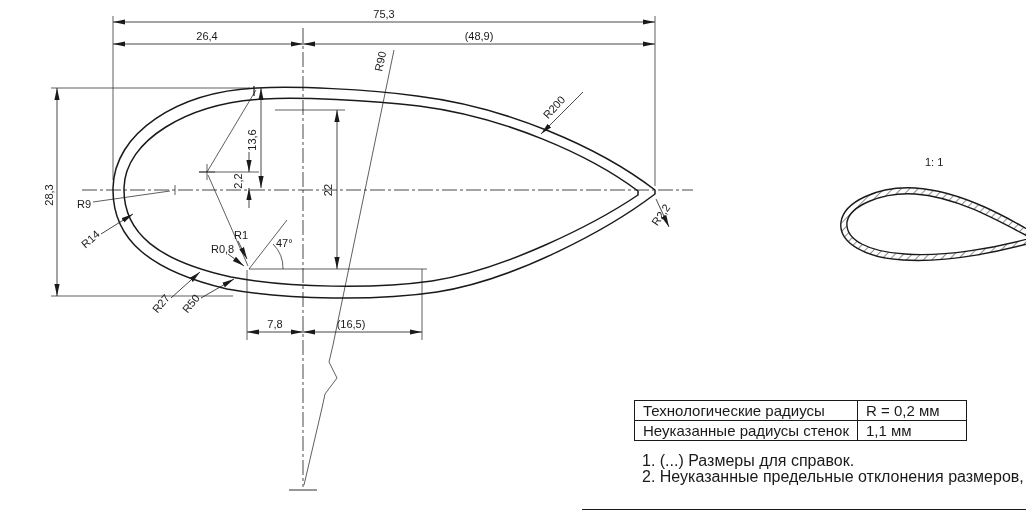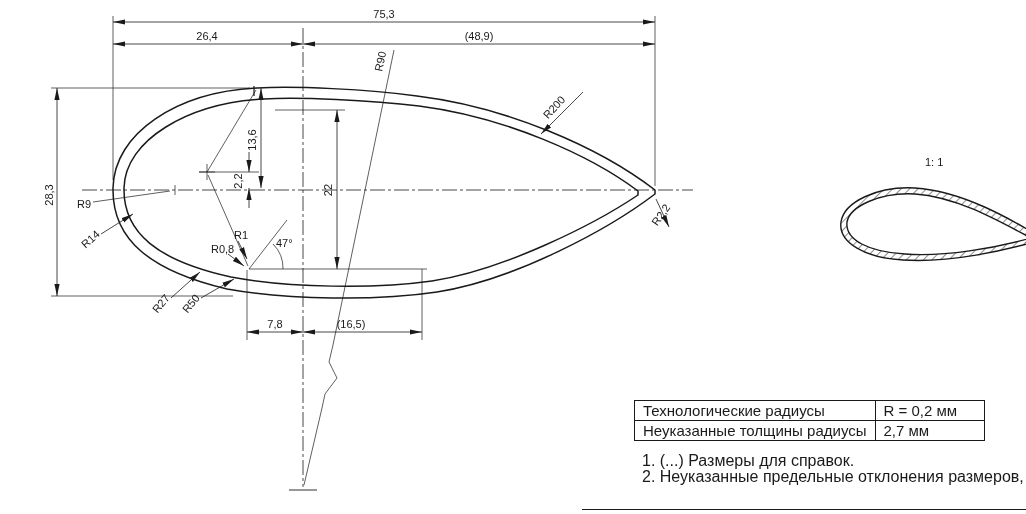--- a/index.html
+++ b/index.html
@@ -137,22 +137,22 @@
     </g>
   </svg>
 
   <table class="spec-table">
     <tbody>
         <tr>
       <td class="c1">Технологические радиусы</td>
       <td class="c2">R = 0,2 мм</td>
     </tr>
     <tr>
-      <td class="c1">Неуказанные толщины радиусы</td>
-      <td class="c2">2,7 мм</td>
+      <td class="c1">Неуказанные радиусы стенок</td>
+      <td class="c2">1,1 мм</td>
     </tr>
   </tbody>
     </table>
 
   <div class="notes">
     <div class="note-indent">1. (...) Размеры для справок.</div>
     <div class="note-indent">2. Неуказанные предельные отклонения размеров, качество и допуски формы повер</div>
   </div>
 
   <div class="frame-line"></div>

